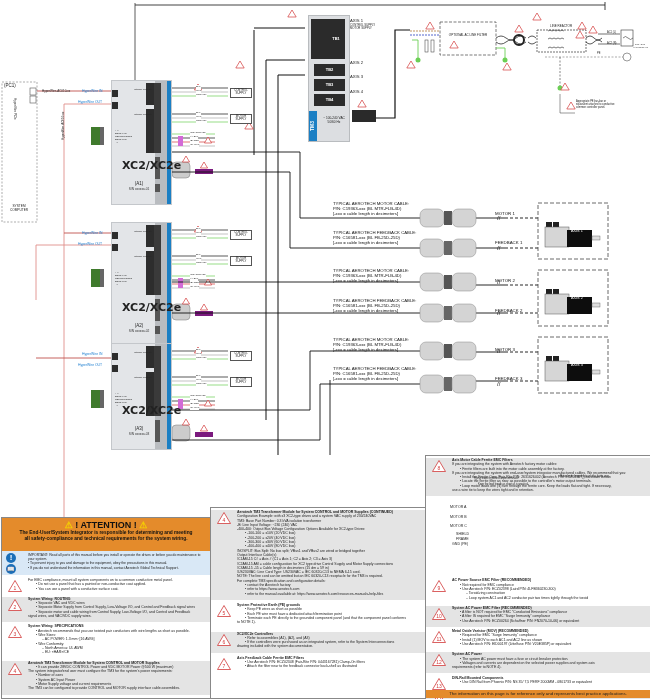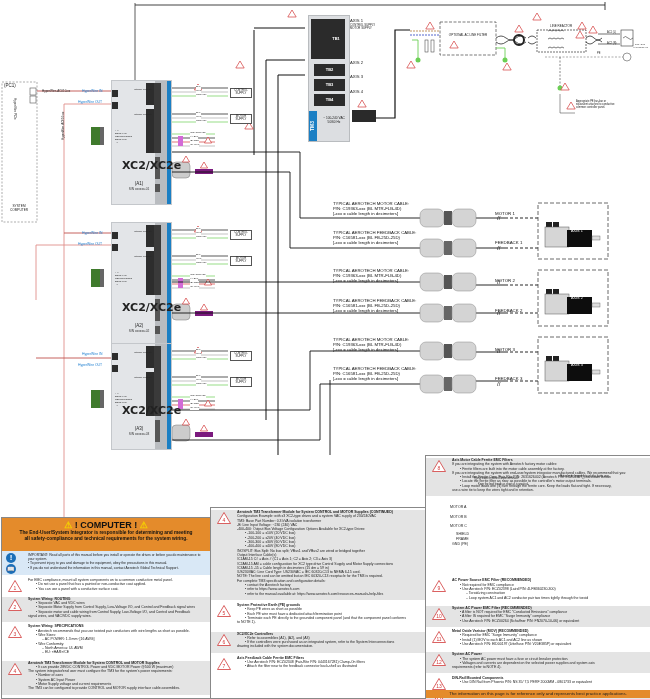--- a/index.html
+++ b/index.html
@@ -453,21 +453,21 @@
   </div>
 
 <div class="motor-lbl" style="left:571px;top:229px;color:#fff;font-size:3.8px;">AXIS 1</div>
 <div class="motor-lbl" style="left:571px;top:296px;color:#fff;font-size:3.8px;">AXIS 2</div>
 <div class="motor-lbl" style="left:571px;top:363px;color:#fff;font-size:3.8px;">AXIS 3</div>
 
 <div class="note-panel" style="left:1px;top:517px;width:208px;height:180px;">
   <div class="attn-head" style="left:0;top:0;width:208px;height:33px;">
     <div style="font-size:9px;font-weight:bold;margin-top:2px;">
       <span style="color:#f5d000;">⚠</span>
-      <span>! COMPUTER !</span>
+      <span>! ATTENTION !</span>
       <span style="color:#f5d000;">⚠</span>
     </div>
     <div style="font-size:4.8px;font-weight:bold;line-height:5.6px;">The End-User/System Integrator is responsible for determining and meeting</div>
     <div style="font-size:4.8px;font-weight:bold;line-height:5.6px;">all safety-compliance and technical requirements for the system wiring.</div>
   </div>
   <div class="imp" style="left:0;top:33px;width:208px;height:24px;">
     <div class="abs" style="left:4px;top:2px;width:10px;height:10px;border-radius:50%;background:#1b6fb8;color:#fff;font-size:8px;font-weight:bold;text-align:center;line-height:10px;">!</div>
     <div class="abs" style="left:4px;top:13px;width:10px;height:10px;border-radius:50%;background:#1b6fb8;color:#fff;font-size:6px;text-align:center;line-height:10px;">📖</div>
     <div class="abs" style="left:26px;top:2px;width:180px;font-size:3.4px;line-height:4.2px;">
       <div>IMPORTANT: Read all parts of this manual before you install or operate the drives or before you do maintenance to your system.</div>

